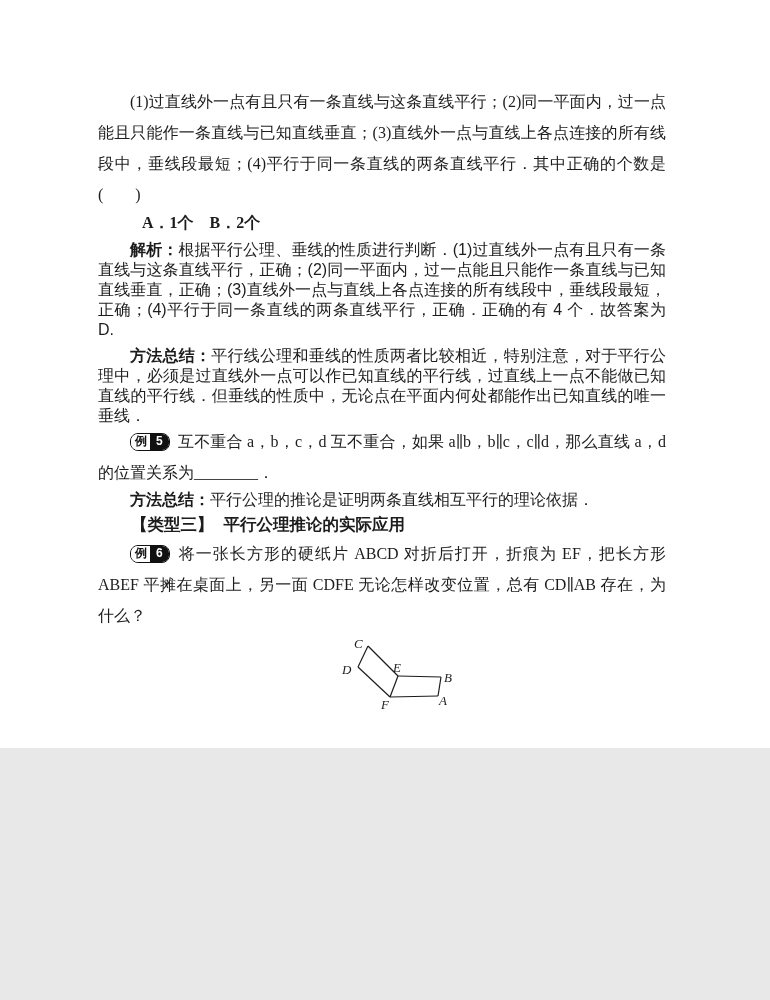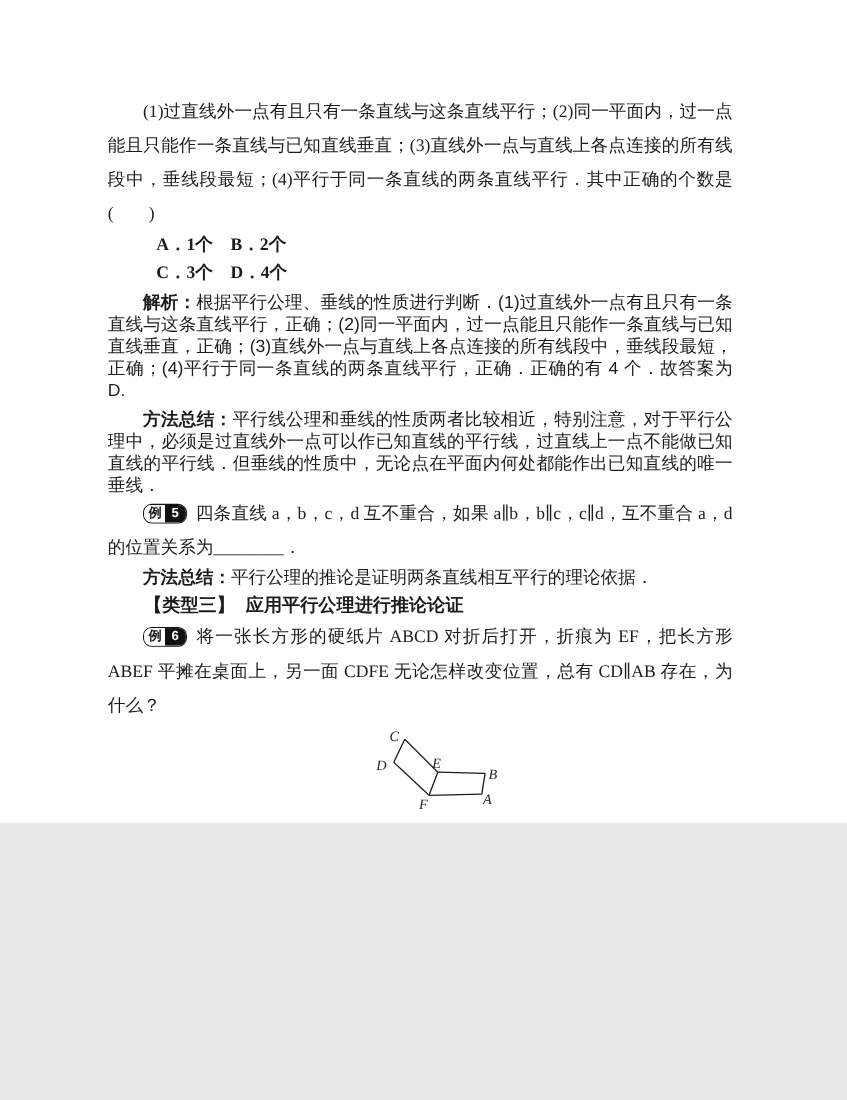--- a/index.html
+++ b/index.html
@@ -95,36 +95,35 @@
   }
 </style>
 </head>
 <body>
 
 <div class="page">
 
   <p class="para serif">(1)过直线外一点有且只有一条直线与这条直线平行；(2)同一平面内，过一点能且只能作一条直线与已知直线垂直；(3)直线外一点与直线上各点连接的所有线段中，垂线段最短；(4)平行于同一条直线的两条直线平行．其中正确的个数是(　　)</p>
 
   <p class="para serif options">A．1个　B．2个</p>
-  <p class="para serif options">C．3个　D．4个</p>
 
   <p class="para sans-exp mt4"><span class="label">解析：</span><span>根据平行公理、垂线的性质进行判断．(1)过直线外一点有且只有一条直线与这条直线平行，正确；(2)同一平面内，过一点能且只能作一条直线与已知直线垂直，正确；(3)直线外一点与直线上各点连接的所有线段中，垂线段最短，正确；(4)平行于同一条直线的两条直线平行，正确．正确的有 4 个．故答案为 D.</span></p>
 
   <p class="para sans-exp mt6"><span class="label">方法总结：</span><span>平行线公理和垂线的性质两者比较相近，特别注意，对于平行公理中，必须是过直线外一点可以作已知直线的平行线，过直线上一点不能做已知直线的平行线．但垂线的性质中，无论点在平面内何处都能作出已知直线的唯一垂线．</span></p>
 
 
   <p class="para serif"><span class="example-badge">
         <span class="badge-char">例</span>
         <span class="badge-num">5</span>
-      </span><span>四条直线 a，b，c，d 互不重合，如果 a∥b，b∥c，c∥d，互不重合 a，d 的位置关系为________．</span></p>
+      </span><span>互不重合 a，b，c，d 互不重合，如果 a∥b，b∥c，c∥d，那么直线 a，d 的位置关系为________．</span></p>
 
 
   <p class="para sans-exp mt2"><span class="label">方法总结：</span><span>平行公理的推论是证明两条直线相互平行的理论依据．</span></p>
 
-  <h3 class="heading"><span>【类型三】</span><span class="heading-title">应用平行公理进行推论论证</span></h3>
+  <h3 class="heading"><span>【类型三】</span><span class="heading-title">平行公理推论的实际应用</span></h3>
 
   <p class="para serif"><span class="example-badge">
         <span class="badge-char">例</span>
         <span class="badge-num">6</span>
       </span><span>将一张长方形的硬纸片 ABCD 对折后打开，折痕为 EF，把长方形 ABEF 平摊在桌面上，另一面 CDFE 无论怎样改变位置，总有 CD∥AB 存在，为什么？</span></p>
 
   <div class="figure-wrap">
     <svg width="150" height="86" viewBox="0 0 150 86" xmlns="http://www.w3.org/2000/svg">
       <g stroke="#1c1c1c" stroke-width="1.2" fill="none">
         <line x1="33" y1="15" x2="23" y2="36"></line>

